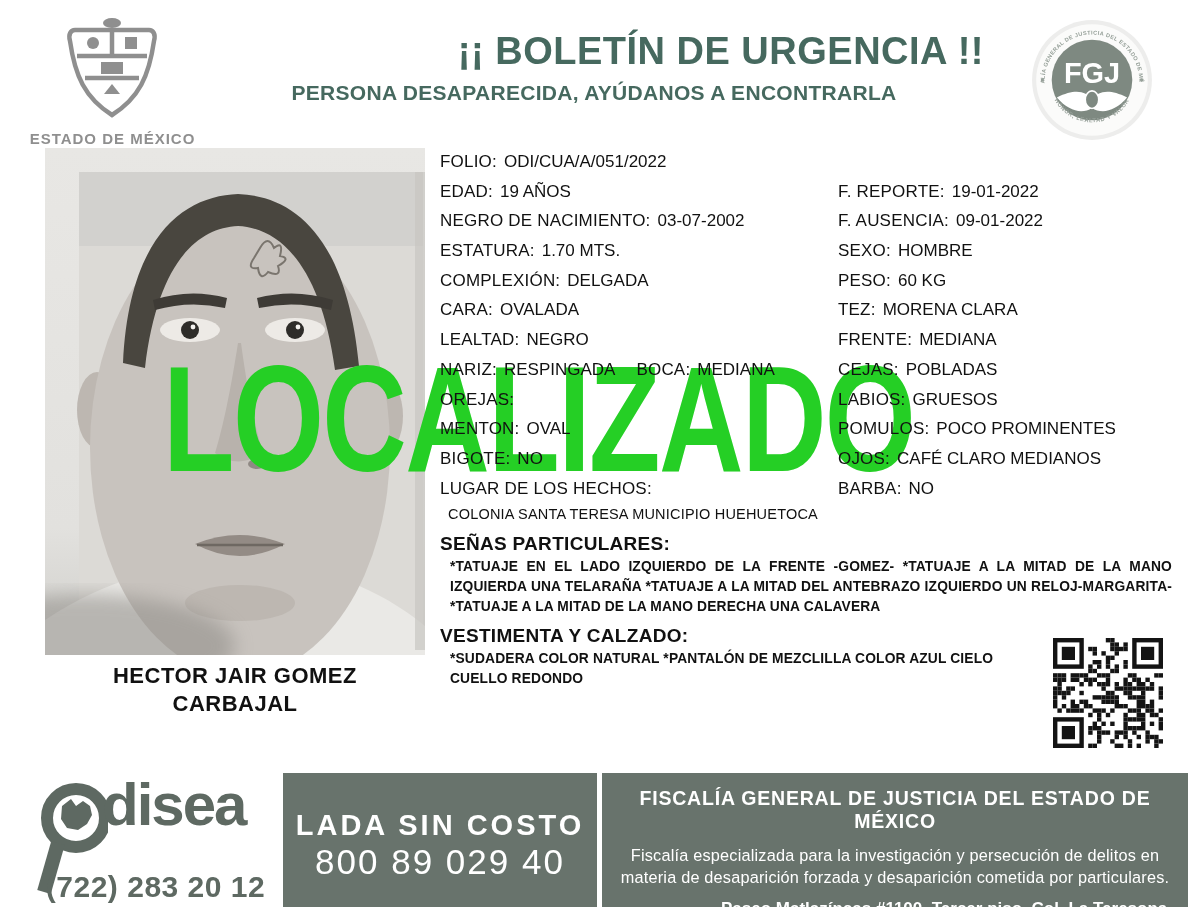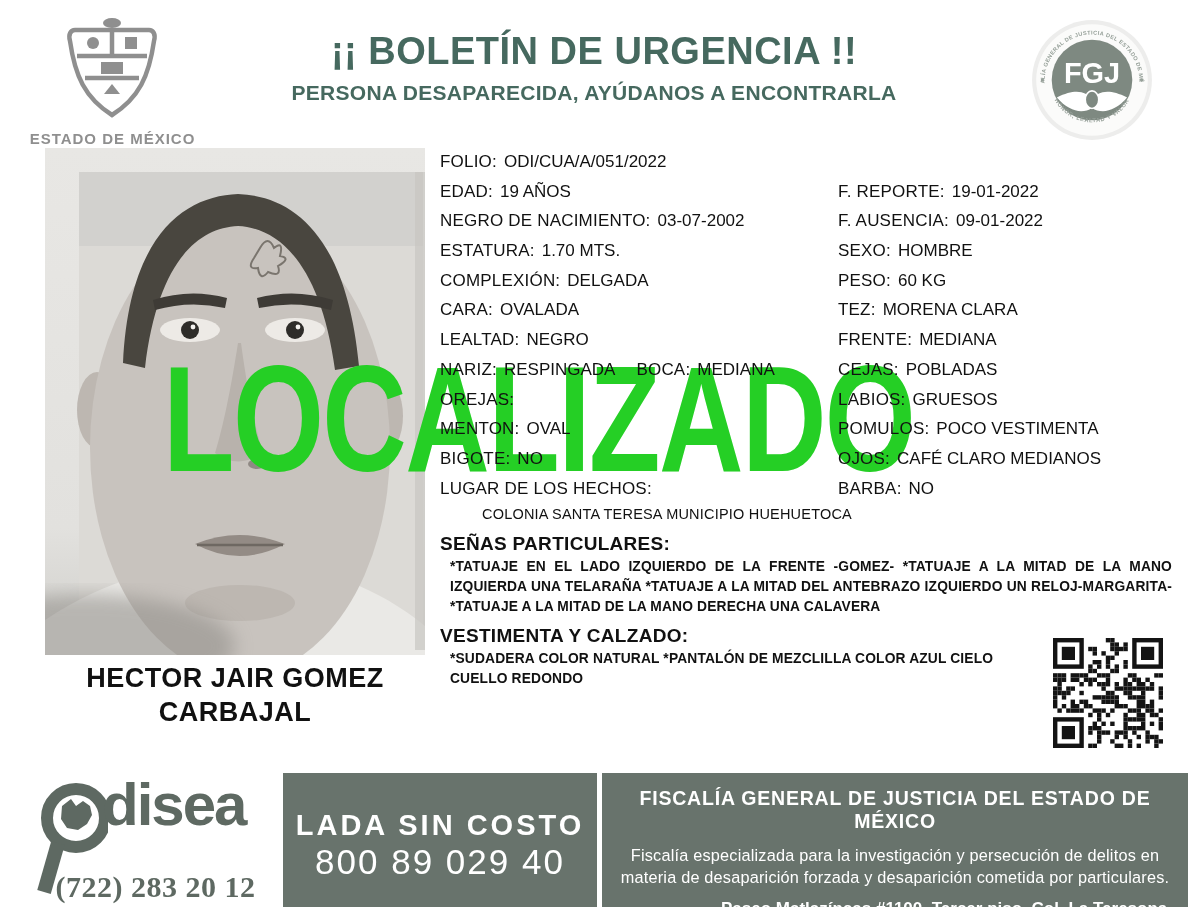--- a/index.html
+++ b/index.html
@@ -11,43 +11,43 @@
   }
   *{margin:0;padding:0;box-sizing:border-box;}
   html,body{background:#fff;}
   body{font-family:"Liberation Sans",sans-serif;color:#111;}
   .page{position:relative;width:1188px;height:918px;background:#fff;overflow:hidden;}
 
   
   .edomex{position:absolute;left:25px;top:14px;width:175px;height:130px;text-align:center;}
   .edomex-caption{margin-top:2px;font-size:15px;font-weight:bold;letter-spacing:1px;color:var(--logo-gray);}
   .titleblock{position:absolute;left:204px;top:30px;width:780px;text-align:center;color:var(--header-teal);}
-  .title{font-size:38px;font-weight:bold;letter-spacing:.5px;}
+  .title{font-size:38px;font-weight:bold;letter-spacing:.5px;text-align:right;}
   .subtitle{font-size:21px;font-weight:bold;letter-spacing:.3px;margin-top:8px;}
   .fgj-badge{position:absolute;left:1030px;top:18px;width:124px;height:124px;}
 
   
   .photo{position:absolute;left:45px;top:148px;width:380px;height:507px;z-index:1;}
   .person-name{position:absolute;left:45px;top:662px;width:380px;z-index:10;text-align:center;}
-  .person-name-inner{width:330px;margin:0 auto;font-size:27px;font-weight:bold;letter-spacing:.5px;line-height:1.25;}
+  .person-name-inner{width:330px;margin:0 auto;font-size:22px;font-weight:bold;letter-spacing:.5px;line-height:1.25;}
 
   
   .watermark{position:absolute;left:163px;top:344px;z-index:5;font-size:150px;line-height:1;
     font-weight:800;color:var(--localizado-green);white-space:nowrap;transform:scaleX(.78);
     transform-origin:left center;letter-spacing:-2px;}
 
   
   .fields{position:absolute;left:440px;top:147px;width:742px;z-index:10;}
   .frow{height:29.7px;line-height:29.7px;font-size:17px;white-space:nowrap;}
   .fl{display:inline-block;width:398px;vertical-align:top;}
   .fr{display:inline-block;vertical-align:top;}
   .flabel{font-weight:normal;letter-spacing:.2px;}
   .fval{margin-left:7px;}
   .pair2{margin-left:21px;}
-  .lugar-detail{height:22px;line-height:22px;font-size:14.5px;padding-left:8px;letter-spacing:.2px;margin-left:34px;}
+  .lugar-detail{height:22px;line-height:22px;font-size:14.5px;padding-left:8px;letter-spacing:.2px;}
   .sec-h{font-size:19px;font-weight:bold;letter-spacing:.3px;margin-top:6px;height:26px;line-height:26px;}
   .sec-t{margin-left:10px;font-size:13.8px;line-height:1.45;text-align:justify;letter-spacing:.15px;font-weight:bold;}
   .senas-t{width:722px;}
   .vest-t{width:565px;text-align:left;}
 
   
   .qr{position:absolute;left:1053px;top:638px;width:110px;height:110px;z-index:10;}
 
   
   .footer-dark{position:absolute;left:283px;top:773px;width:905px;height:134px;background:var(--footer-bg);z-index:2;}
@@ -57,21 +57,21 @@
   .lada-l2{font-size:35px;font-weight:normal;letter-spacing:2px;}
   .fiscalia{position:absolute;left:602px;top:773px;width:586px;height:134px;z-index:4;color:#fff;}
   .fiscalia-title{margin-top:14px;text-align:center;font-size:19.5px;font-weight:bold;letter-spacing:.8px;}
   .fiscalia-body{margin-top:12px;text-align:center;font-size:16.3px;line-height:1.32;letter-spacing:.2px;}
   .fiscalia-addr{margin-top:10px;text-align:right;padding-right:16px;font-size:17px;font-weight:bold;line-height:1.28;}
 
   .odisea{position:absolute;left:28px;top:778px;width:255px;height:130px;z-index:4;color:var(--odisea-gray);}
   .odisea-glass{position:absolute;left:8px;top:2px;width:72px;height:120px;}
   .odisea-brand{position:absolute;left:74px;top:-8px;font-size:60px;font-weight:bold;letter-spacing:-2px;color:var(--odisea-gray);}
   .odisea-program{position:absolute;left:52px;top:62px;width:200px;font-size:9.6px;font-weight:bold;line-height:1.22;color:#6A756E;letter-spacing:.1px;}
-  .odisea-phone{position:absolute;left:0px;top:92px;width:255px;text-align:center;font-size:30px;font-weight:bold;letter-spacing:.5px;color:var(--odisea-gray);font-family:Liberation Serif, serif;}
+  .odisea-phone{position:absolute;left:0px;top:92px;width:255px;text-align:center;font-size:30px;font-weight:bold;letter-spacing:.5px;color:var(--odisea-gray);}
 </style>
 </head>
 <body>
 
 <div class="page">
 
   <div class="edomex">
     <svg width="175" height="110" viewBox="0 0 175 110">
       <g stroke="#8F8F8F" fill="none" stroke-width="4.5">
         <path d="M87,4 l-7,8 h14 z" fill="#8F8F8F" stroke="none"></path>
@@ -187,21 +187,21 @@
     <div class="frow">
       <span class="fl"><span class="flabel">LEALTAD:</span><span class="fval">NEGRO</span></span><span class="fr"><span class="flabel">FRENTE:</span><span class="fval">MEDIANA</span></span>
     </div>
     <div class="frow">
       <span class="fl"><span class="flabel">NARIZ:</span><span class="fval">RESPINGADA</span><span class="pair2"><span class="flabel">BOCA:</span><span class="fval">MEDIANA</span></span></span><span class="fr"><span class="flabel">CEJAS:</span><span class="fval">POBLADAS</span></span>
     </div>
     <div class="frow">
       <span class="fl"><span class="flabel">OREJAS:</span><span class="fval"></span></span><span class="fr"><span class="flabel">LABIOS:</span><span class="fval">GRUESOS</span></span>
     </div>
     <div class="frow">
-      <span class="fl"><span class="flabel">MENTON:</span><span class="fval">OVAL</span></span><span class="fr"><span class="flabel">POMULOS:</span><span class="fval">POCO VESTIMENTA</span></span>
+      <span class="fl"><span class="flabel">MENTON:</span><span class="fval">OVAL</span></span><span class="fr"><span class="flabel">POMULOS:</span><span class="fval">POCO PROMINENTES</span></span>
     </div>
     <div class="frow">
       <span class="fl"><span class="flabel">BIGOTE:</span><span class="fval">NO</span></span><span class="fr"><span class="flabel">OJOS:</span><span class="fval">CAFÉ CLARO MEDIANOS</span></span>
     </div>
     <div class="frow">
       <span class="fl"><span class="flabel">LUGAR DE LOS HECHOS:</span><span class="fval"></span></span><span class="fr"><span class="flabel">BARBA:</span><span class="fval">NO</span></span>
     </div>
     <div class="lugar-detail">COLONIA  SANTA TERESA  MUNICIPIO HUEHUETOCA</div>
 
     <div class="sec-h">SEÑAS PARTICULARES:</div>

